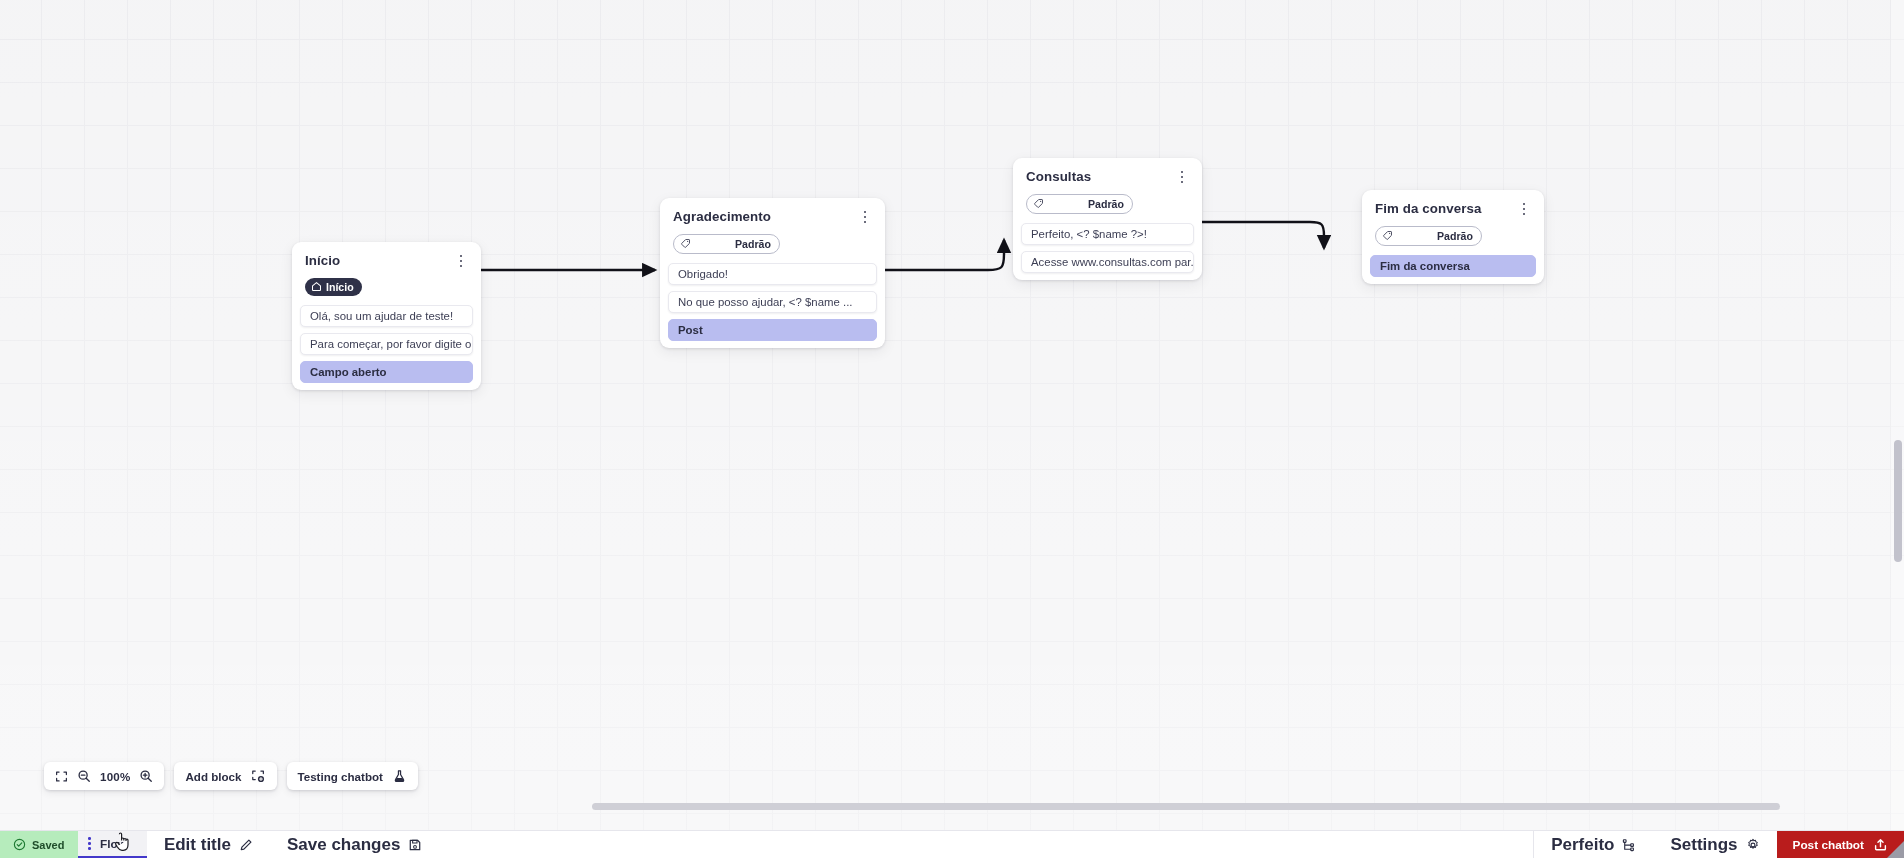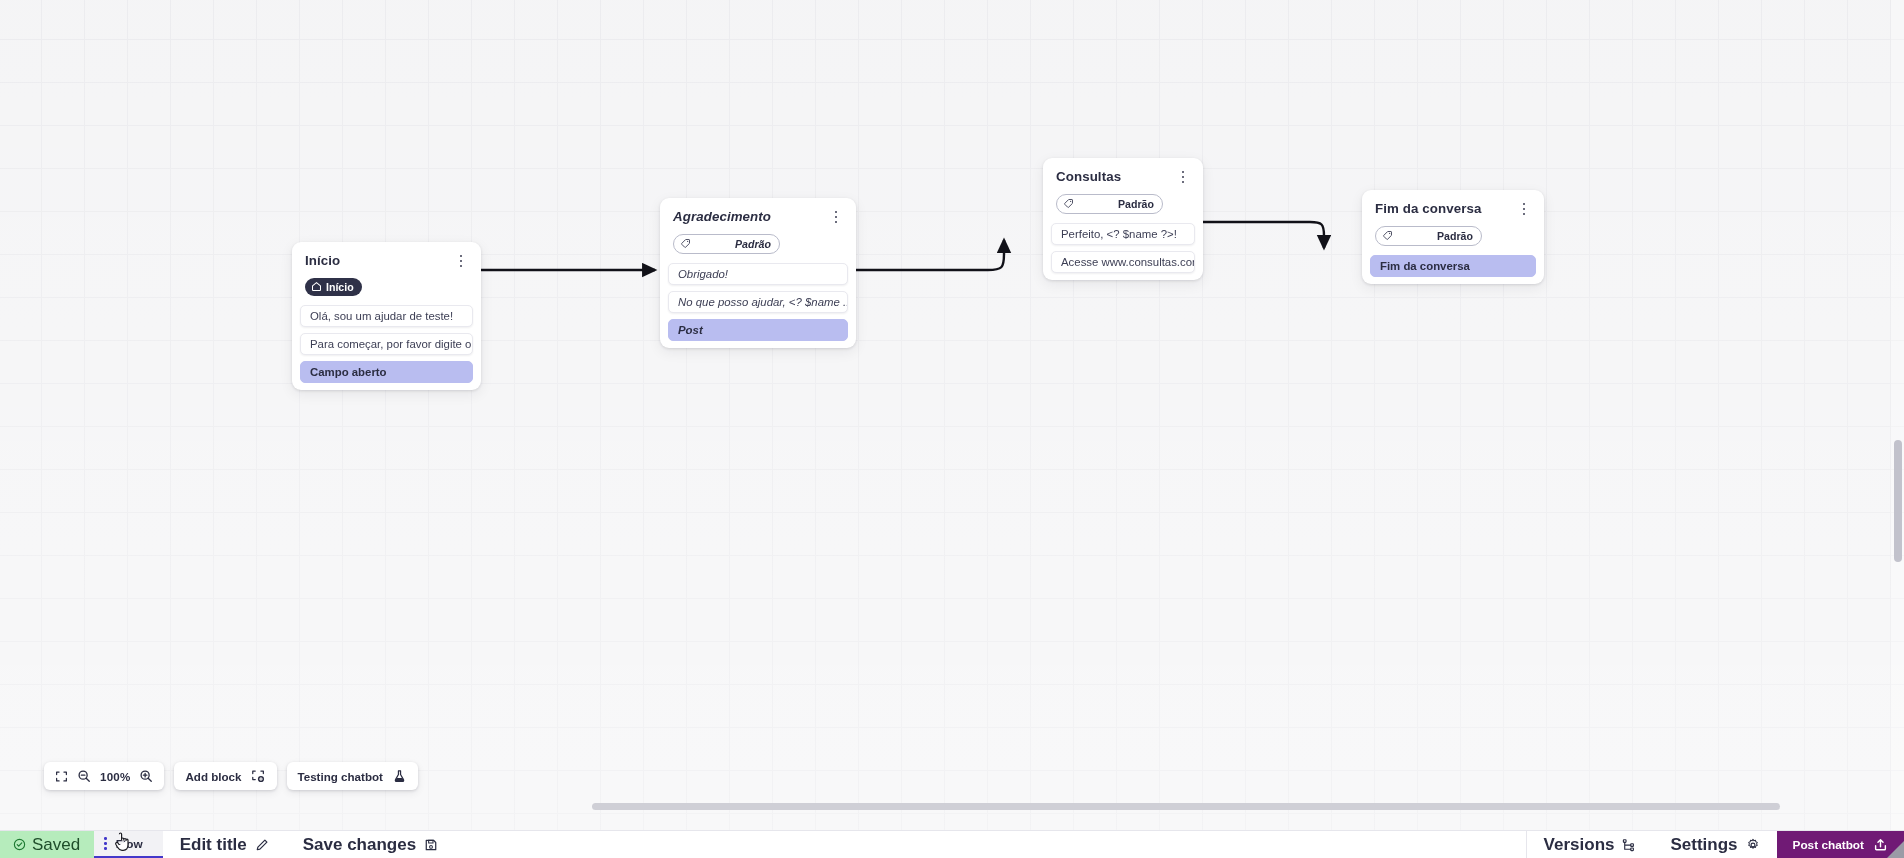--- a/index.html
+++ b/index.html
@@ -137,22 +137,22 @@
     background:#ffffff;
     border-top:1px solid #e6e6ec;
     display:flex; align-items:stretch; justify-content:space-between;
     font-size:11.6px;
   }
   .bb-left { display:flex; align-items:stretch; }
   .saved-chip {
     display:flex; align-items:center; gap:6px;
     background:#b6ecbc; color:#1f4d2a;
     padding: 0 14px 0 13px;
-    font-weight:400;
-    font-size:17px;
+    font-weight:700;
+    font-size:11px;
   }
   .flow-tab {
     display:flex; align-items:center; gap:9px;
     background:#f2f2f5;
     border-bottom:2px solid #4338ca;
     padding: 0 20px 0 10px;
     color:#2b2d42; font-weight:700; font-size:11.8px;
     position:relative;
     cursor:pointer;
   }
@@ -161,21 +161,21 @@
   .bb-btn {
     display:flex; align-items:center; gap:8px;
     padding: 0 17px;
     color:#2b2d42; font-weight:600; font-size:17px;
     cursor:pointer;
     white-space:nowrap;
   }
   .bb-right { display:flex; align-items:stretch; }
   .post-btn {
     display:flex; align-items:center; gap:9px;
-    background:#701a75; color:#ffffff;
+    background:#b91c1c; color:#ffffff;
     padding: 0 16px;
     font-weight:700; font-size:11.8px;
     cursor:pointer;
     position:relative;
     white-space:nowrap;
   }
   .corner-grip {
     position:absolute; right:0; bottom:0;
     width:0; height:0;
     border-style:solid;
@@ -226,21 +226,21 @@
         <span>Início</span>
       </span>
     </div>
     <div class="rows">
       <div class="row">Olá, sou um ajudar de teste!</div>
       <div class="row">Para começar, por favor digite o ...</div>
       <div class="row accent">Campo aberto</div>
     </div>
   </div>
 
-  <div class="node" style="left:660px; top:198px; width:196px;font-style:italic;">
+  <div class="node" style="left:660px; top:198px; width:225px;">
     <div class="node-head">
       <div class="node-title">Agradecimento</div>
       <div class="kebab">
           <i></i>
           <i></i>
           <i></i>
         </div>
     </div>
     <div class="badges">
       <span class="badge outline">
@@ -253,21 +253,21 @@
         <span>Padrão</span>
       </span>
     </div>
     <div class="rows">
       <div class="row">Obrigado!</div>
       <div class="row">No que posso ajudar, &lt;? $name ...</div>
       <div class="row accent">Post</div>
     </div>
   </div>
 
-  <div class="node" style="left:1013px; top:158px; width:160px;margin-left:30px;">
+  <div class="node" style="left:1013px; top:158px; width:189px;">
     <div class="node-head">
       <div class="node-title">Consultas</div>
       <div class="kebab">
           <i></i>
           <i></i>
           <i></i>
         </div>
     </div>
     <div class="badges">
       <span class="badge outline">
@@ -403,21 +403,21 @@
           <path d="M5.3 2.6h5v3.1h-5V2.6Z" stroke="#2b2d42" stroke-width="1.2"></path>
           <circle cx="8" cy="10.2" r="1.6" stroke="#2b2d42" stroke-width="1.2"></circle>
         </svg>
       </span>
     </div>
   </div>
 
   <div class="bb-right">
 
     <div class="bb-btn sep-left">
-      <span>Versions</span>
+      <span>Perfeito</span>
       <span class="ic">
         <svg width="14" height="14" viewBox="0 0 16 16" fill="none">
           <rect x="1.6" y="2" width="3" height="3" rx=".6" stroke="#2b2d42" stroke-width="1.3"></rect>
           <rect x="10" y="6.6" width="3" height="3" rx=".6" stroke="#2b2d42" stroke-width="1.3"></rect>
           <rect x="10" y="11.4" width="3" height="3" rx=".6" stroke="#2b2d42" stroke-width="1.3"></rect>
           <path d="M3.1 5v7.9h6.9M3.1 8.1h6.9" stroke="#2b2d42" stroke-width="1.3" stroke-linecap="round"></path>
         </svg>
       </span>
     </div>
 

